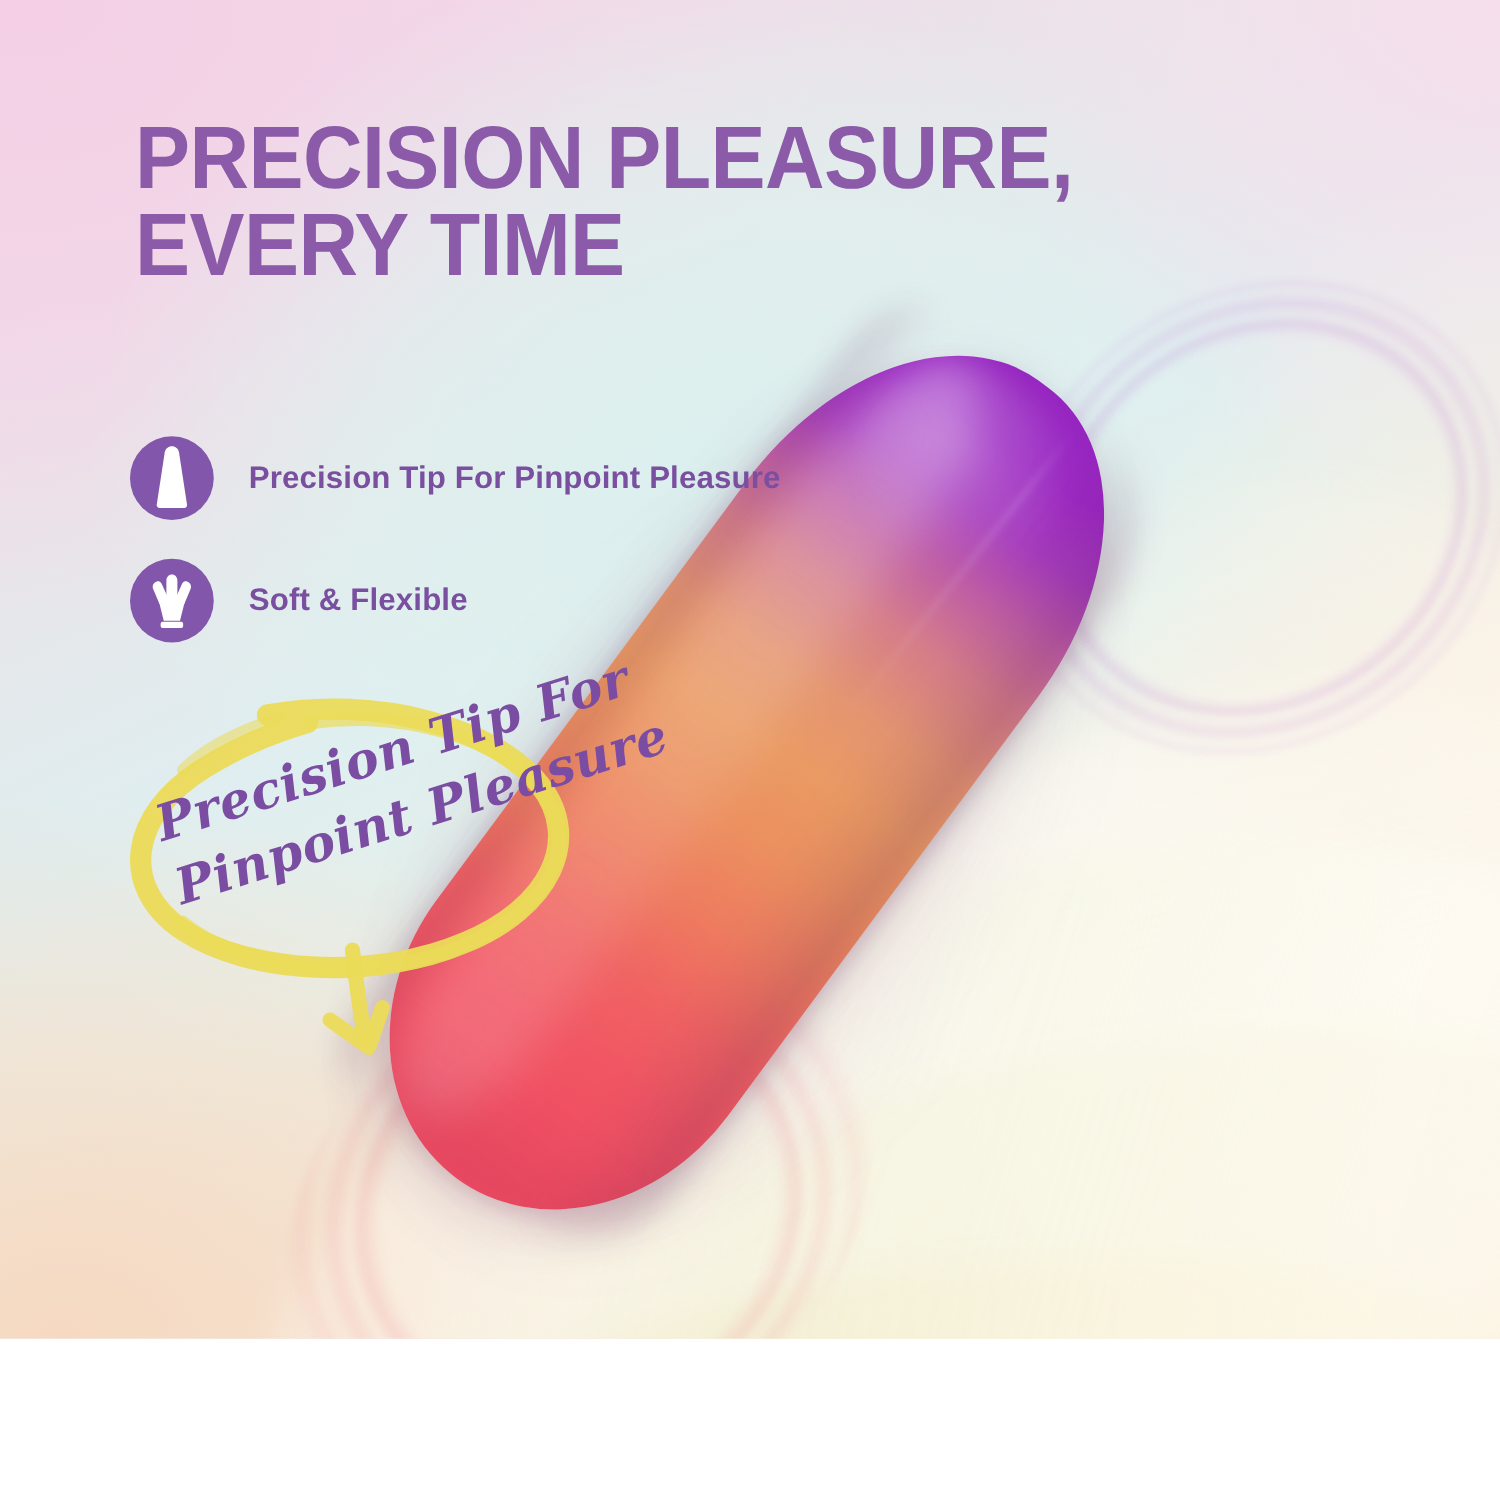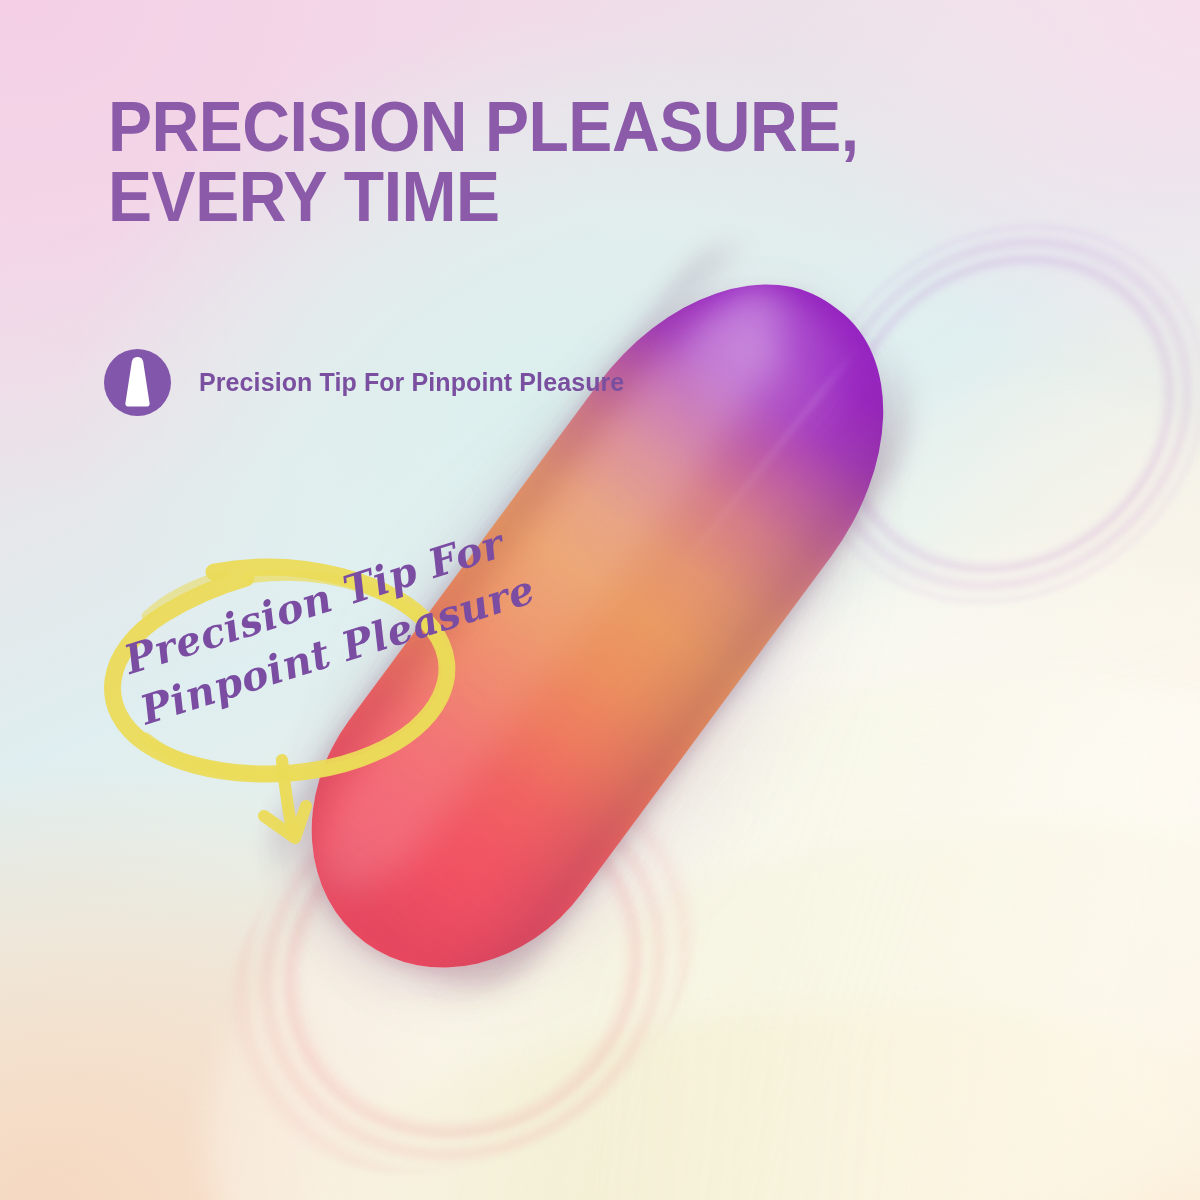--- a/index.html
+++ b/index.html
@@ -3,21 +3,21 @@
 <meta charset="utf-8">
 <style>
   html, body {
     margin: 0;
     padding: 0;
     background: #ffffff;
   }
   #stage {
     position: relative;
     width: 1200px;
-    height: 1200px;
+    height: 1071px;
     overflow: hidden;
     font-family: "Liberation Sans", sans-serif;
     background: #ecdfe4;
   }
 
   
   .bg-layer {
     position: absolute;
     inset: 0;
     pointer-events: none;
@@ -417,20 +417,55 @@
                    C 21.2 56.2 22.2 57.4 23.8 57.4
                    L 43.2 57.4
                    C 44.8 57.4 45.8 56.2 45.6 54.5
                    L 39.2 12.8
                    C 38.6 10.0 36.4 8 33.5 8 Z" fill="#ffffff"></path>
         </svg>
       </div>
       <div class="feature-label">Precision Tip For Pinpoint Pleasure</div>
     </div>
 
+    <div class="feature-row">
+      <div class="feature-icon">
+        <svg width="67" height="67" viewBox="0 0 67 67" aria-hidden="true">
+          <g fill="#ffffff">
+            <path d="M33.5 12.5
+                     C 30.9 12.5 29.1 14.6 29.1 17.4
+                     L 29.1 31.5
+                     L 37.9 31.5
+                     L 37.9 17.4
+                     C 37.9 14.6 36.1 12.5 33.5 12.5 Z"></path>
+            <path d="M21.0 18.3
+                     C 18.5 19.2 17.6 21.8 18.6 24.4
+                     L 23.6 36.2
+                     L 31.0 32.6
+                     L 25.7 20.8
+                     C 24.7 18.3 23.4 17.4 21.0 18.3 Z"></path>
+            <path d="M46.0 18.3
+                     C 43.6 17.4 42.3 18.3 41.3 20.8
+                     L 36.0 32.6
+                     L 43.4 36.2
+                     L 48.4 24.4
+                     C 49.4 21.8 48.5 19.2 46.0 18.3 Z"></path>
+            <path d="M24.2 30.0
+                     L 42.8 30.0
+                     C 43.9 30.0 44.6 30.9 44.4 32.0
+                     L 40.0 49.6
+                     L 27.0 49.6
+                     L 22.6 32.0
+                     C 22.4 30.9 23.1 30.0 24.2 30.0 Z"></path>
+            <rect x="24.5" y="50.4" width="18.0" height="5.0" rx="1.6"></rect>
+          </g>
+        </svg>
+      </div>
+      <div class="feature-label">Soft &amp; Flexible</div>
+    </div>
 
   </div>
 
   <div class="callout">
     <svg width="400" height="320" viewBox="0 0 400 320" aria-hidden="true">
       <g fill="none" stroke="#ebdb58" stroke-linecap="round" stroke-linejoin="round">
         <path d="M118 24
                  C 205 8 300 34 336 80
                  C 370 124 344 178 276 206
                  C 206 236 104 232 50 196

